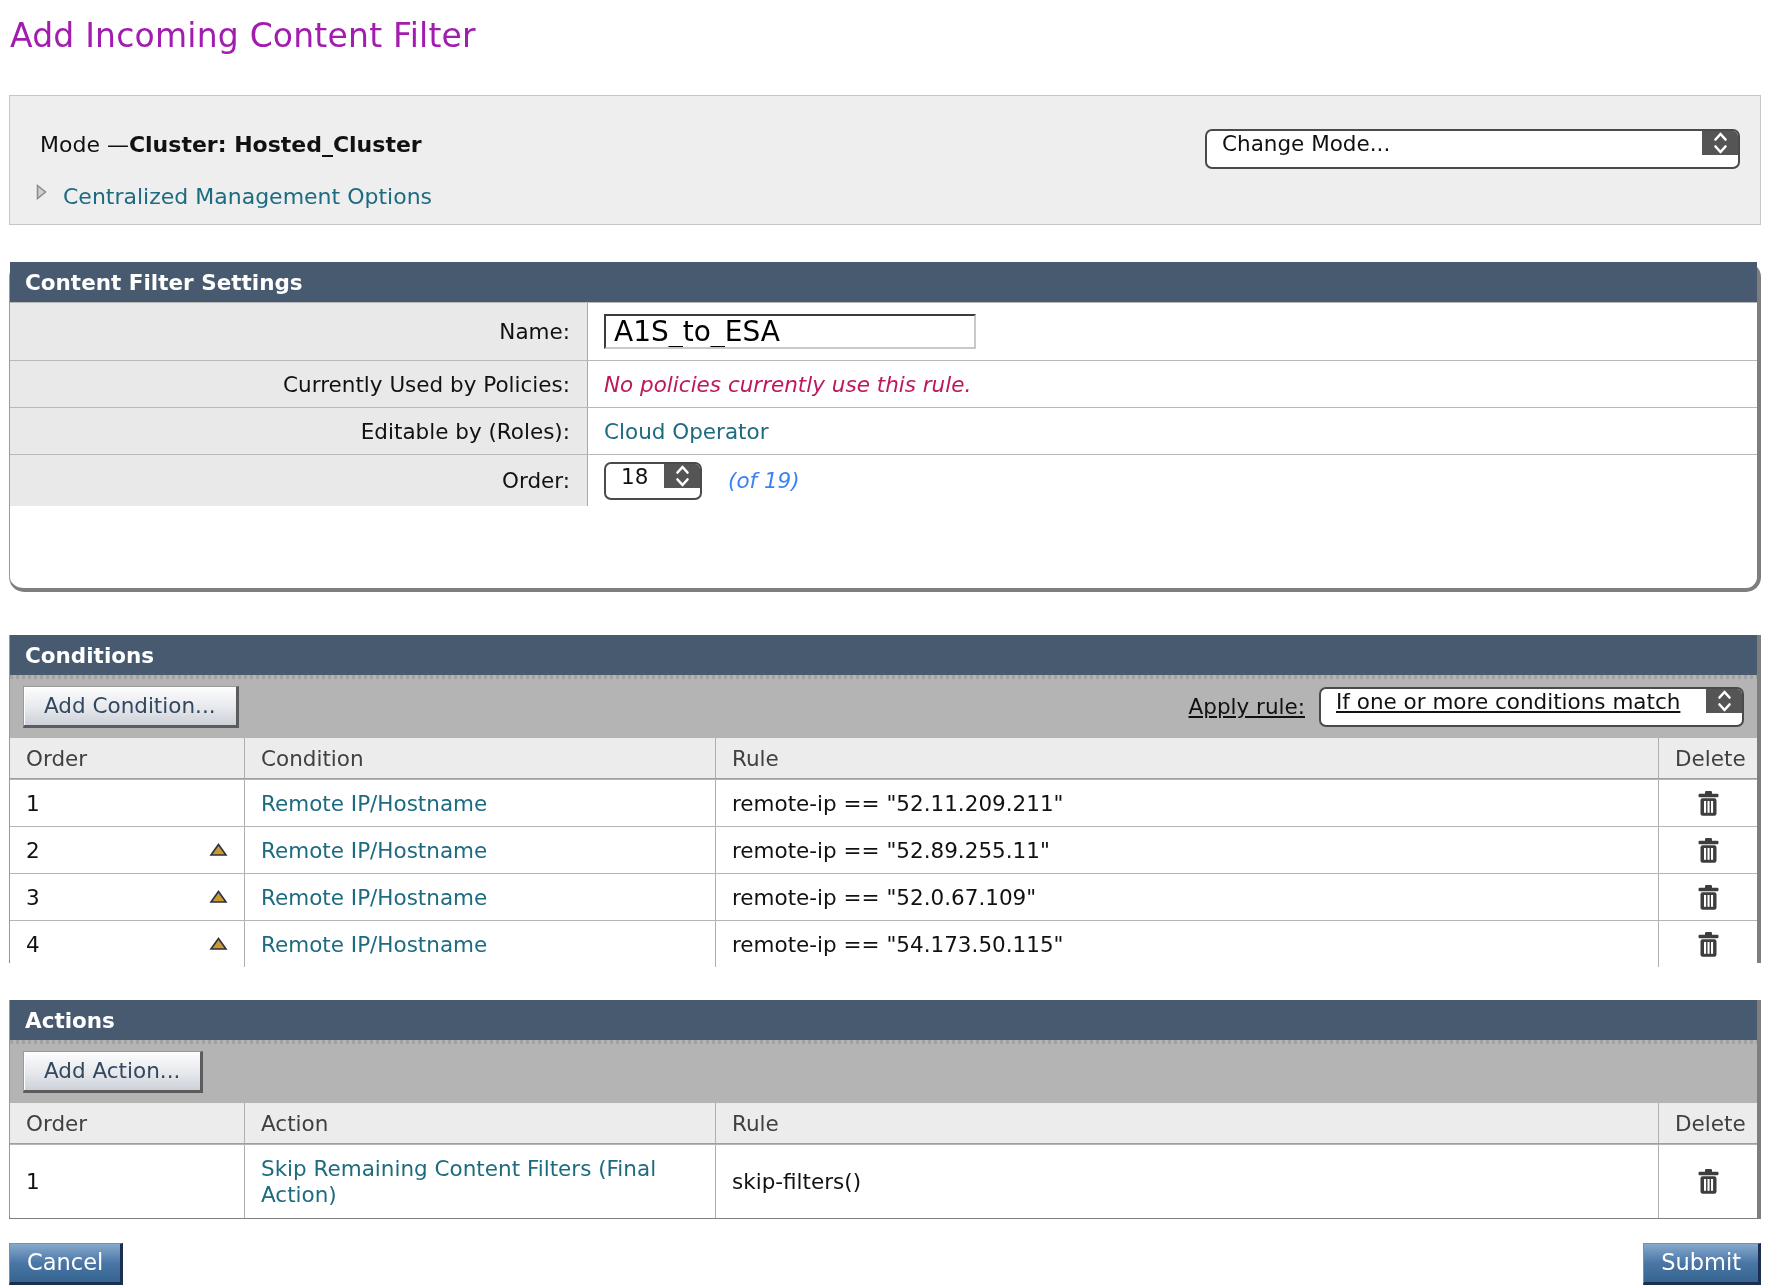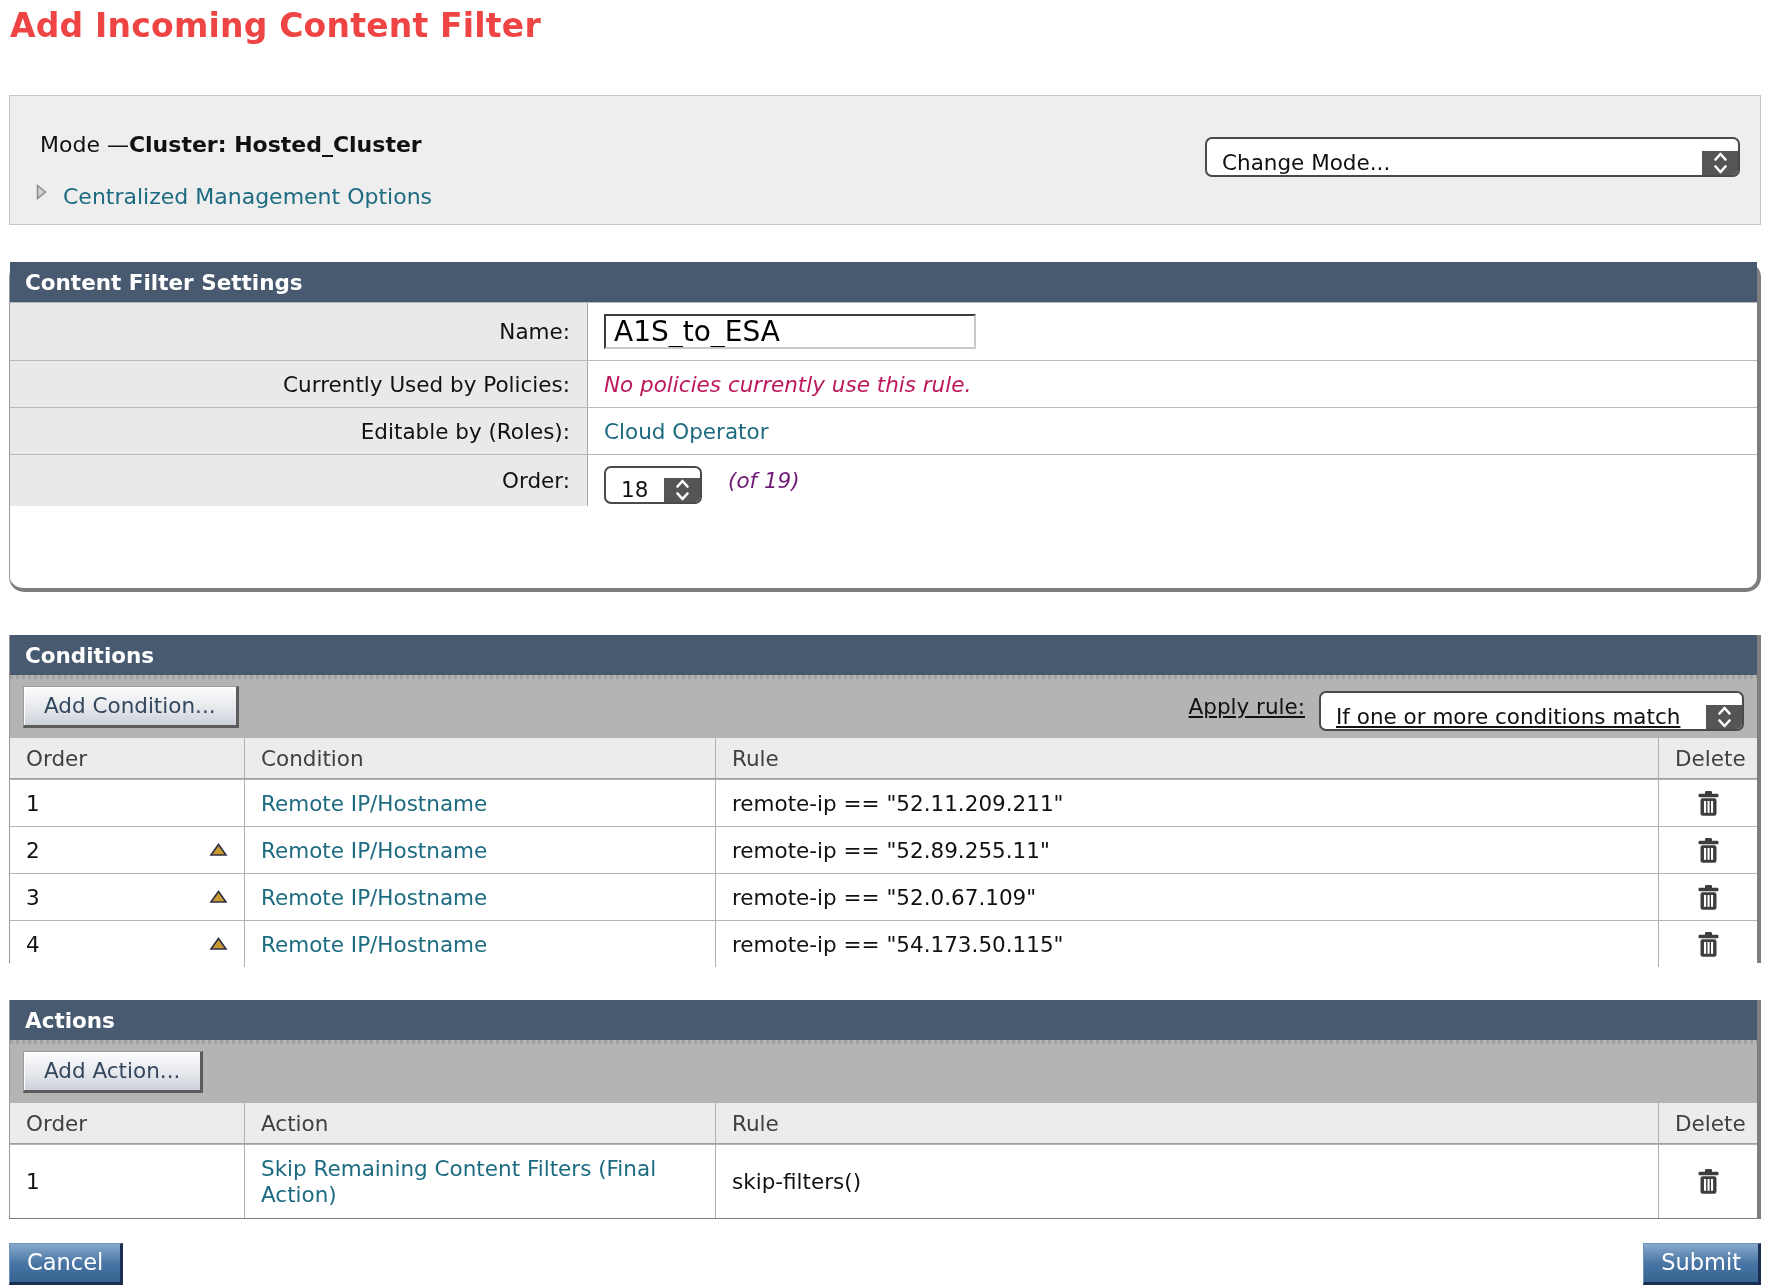--- a/index.html
+++ b/index.html
@@ -1,33 +1,33 @@
 <!DOCTYPE html>
 <html><head>
 <meta charset="utf-8">
 <style>
   * { margin:0; padding:0; box-sizing:border-box; }
   html,body { width:1770px; height:1286px; background:#fff;
     font-family:"DejaVu Sans","Liberation Sans",sans-serif; color:#111; }
   body { position:relative; overflow:hidden; }
 
-  .page-title { position:absolute; left:10px; top:6px; font-size:33px; font-weight:bold;
-    color:#ef4444; letter-spacing:0.2px; }
+  .page-title { position:absolute; left:10px; top:16px; font-size:33px; font-weight:normal;
+    color:#a21caf; letter-spacing:0.2px; }
 
   
   .mode-box { position:absolute; left:9px; right:9px; top:95px; height:130px;
     background:#eeeeee; border:1px solid #c6c6c6; }
   .mode-line { position:absolute; left:30px; top:36px; font-size:22px; }
   .mode-line b { font-weight:bold; }
   .mgmt-link { position:absolute; left:26px; top:88px; display:flex; gap:16px;
     font-size:22px; color:#1d6b80; cursor:pointer; }
 
   
-  .sel { display:flex; align-items:flex-end; background:#fff; border:2px solid #4a4a4a;
-    border-radius:7px; overflow:hidden;margin-top:8px; }
+  .sel { display:flex; align-items:flex-start; background:#fff; border:2px solid #4a4a4a;
+    border-radius:7px; overflow:hidden; }
   .sel .sel-txt { flex:1; display:flex; align-items:center; padding:0 15px; font-size:21.5px;
     white-space:nowrap; overflow:hidden; }
   .sel .sel-stepper { width:36px; background:#555; display:flex; align-items:center;
     justify-content:center; flex:none; }
   .sel-changemode { position:absolute; right:20px; top:33px; width:535px; height:40px; }
 
   
   .panel { position:absolute; left:9px; right:9px; background:#fff;
     border-left:1px solid #9a9a9a; border-right:4px solid #7e7e7e; border-bottom:4px solid #7e7e7e; }
   .panel-hd { background:#475a70; color:#fff; font-weight:bold; font-size:21.5px;
@@ -53,21 +53,21 @@
     border:2px solid; border-color:#3c3c3c #c9c9c9 #c9c9c9 #3c3c3c; outline:none; }
 
   .ta-wrap { position:relative; width:1132px; }
   .desc-ta { width:1132px; height:66px; font-size:22px; padding:4px 9px; resize:none;
     font-family:"DejaVu Sans","Liberation Sans",sans-serif; border:1px solid #8a8a8a; outline:none; }
   .ta-grip { position:absolute; right:4px; bottom:8px; width:14px; height:14px;
     background:repeating-linear-gradient(-45deg, transparent 0 3px, #a9a9a9 3px 4px);
     clip-path:polygon(100% 0, 100% 100%, 0 100%); }
 
   .sel-order { width:98px; height:38px; }
-  .order-total { margin-left:26px; font-style:italic; color:#701a75; font-size:21.5px; }
+  .order-total { margin-left:26px; font-style:italic; color:#3b82f6; font-size:21.5px; }
 
   
   .conditions { top:635px; height:328px; }
   .actions { top:1000px; height:219px; }
 
   .toolbar { background:#b4b4b4; height:63px; display:flex; align-items:center;
     justify-content:space-between; padding:0 13px; position:relative; }
   .toolbar::before { content:""; position:absolute; left:0; top:0; right:0; height:4px;
     background:repeating-linear-gradient(90deg,#a2a2a2 0 3px,#b4b4b4 3px 6px); }
   .add-btn { font-size:21.5px; color:#33475e; padding:6px 20px 7px 20px;

